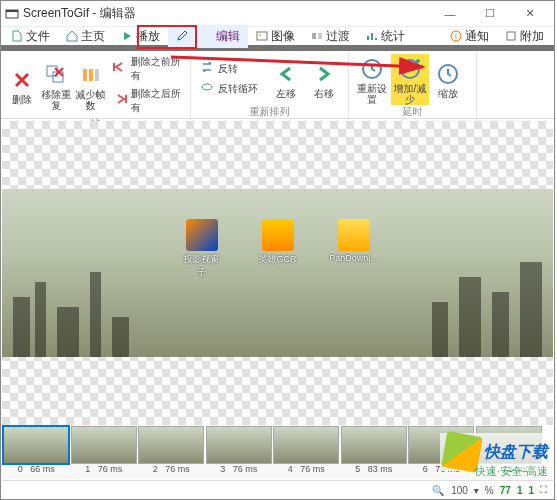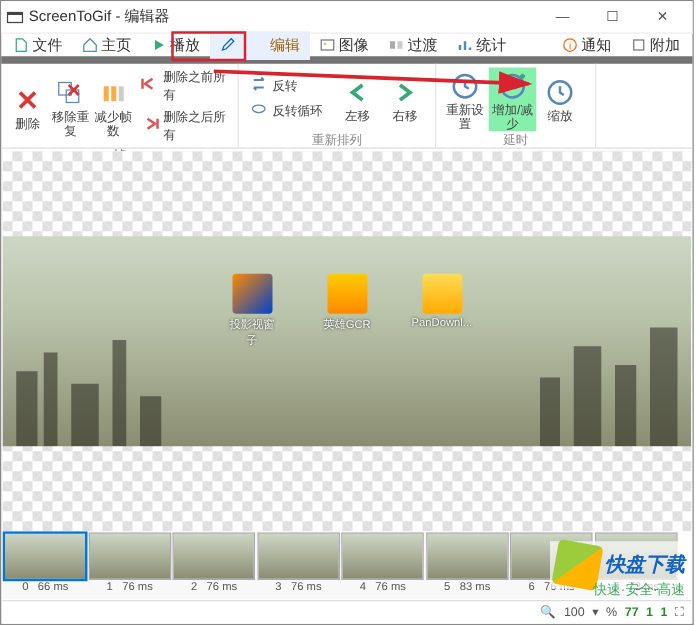--- a/index.html
+++ b/index.html
@@ -6,21 +6,21 @@
 body { width:557px; height:500px; background:#fff; position:relative; overflow:hidden; }
 .window { width:555px; height:500px; border:1px solid #888; position:relative; background:#fff; }
 .titlebar { height:26px; background:#fff; display:flex; align-items:center; padding:0 4px; font-size:12px; color:#333; border-bottom:1px solid #eee; }
 .titlebar .ticon { width:14px; height:14px; margin-right:4px; display:flex; align-items:center; justify-content:center; }
 .titlebar .spacer { flex:1; }
 .winbtn { width:40px; height:26px; display:flex; align-items:center; justify-content:center; color:#555; font-size:11px; cursor:pointer; }
 
 .menubar { height:24px; display:flex; align-items:center; font-size:12px; padding:0 2px; border-bottom:6px solid #737373; }
 .menuitem { padding:3px 8px; display:flex; align-items:center; gap:3px; cursor:pointer; color:#333; }
 .menuitem .mi { width:12px; height:12px; }
-.menuitem.active { color:#a16207; background:#e8f0fe;gap:28px; }
+.menuitem.active { color:#701a75; background:#e8f0fe;gap:28px; }
 .menubar .mspacer { flex:1; }
 
 .ribbon { height:68px; display:flex; border-bottom:1px solid #ddd; font-size:11px; color:#444; }
 .rgroup { display:flex; flex-direction:column; padding:2px 4px 1px 4px; border-right:1px solid #e5e5e5; }
 .rgroup .rrow { display:flex; flex:1; align-items:center; }
 .rgroup .rlabel { text-align:center; font-size:10px; color:#888; height:12px; }
 .rbtn-big { width:38px; display:flex; flex-direction:column; align-items:center; justify-content:flex-start; gap:1px; cursor:pointer; padding-top:2px; }
 .rbtn-big .ricon { width:26px; height:26px; display:flex; align-items:center; justify-content:center; }
 .rbtn-big .rtxt { font-size:10px; text-align:center; line-height:11px; }
 .rbtn-sm { display:flex; align-items:center; gap:3px; padding:2px 4px; cursor:pointer; font-size:10px; }
@@ -241,21 +241,21 @@
       <div class="rrow">
         <div class="rbtn-big">
           <span class="ricon">
               <svg width="24" height="24" viewBox="0 0 24 24">
                 <circle cx="12" cy="12" r="9" fill="none" stroke="#58b" stroke-width="2"></circle>
                 <path d="M12 7v5l3 2" stroke="#58b" stroke-width="2" fill="none"></path>
               </svg>
             </span>
           <span class="rtxt">重新设置</span>
         </div>
-        <div class="rbtn-big" style="background:#86efac">
+        <div class="rbtn-big" style="background:#fde047">
           <span class="ricon">
               <svg width="24" height="24" viewBox="0 0 24 24">
                 <circle cx="12" cy="12" r="9" fill="none" stroke="#58b" stroke-width="2"></circle>
                 <path d="M12 7v5l3 2" stroke="#58b" stroke-width="2" fill="none"></path>
                 <path d="M18 4h4M20 2v4" stroke="#3a7" stroke-width="2"></path>
               </svg>
             </span>
           <span class="rtxt">增加/减少</span>
         </div>
         <div class="rbtn-big">

